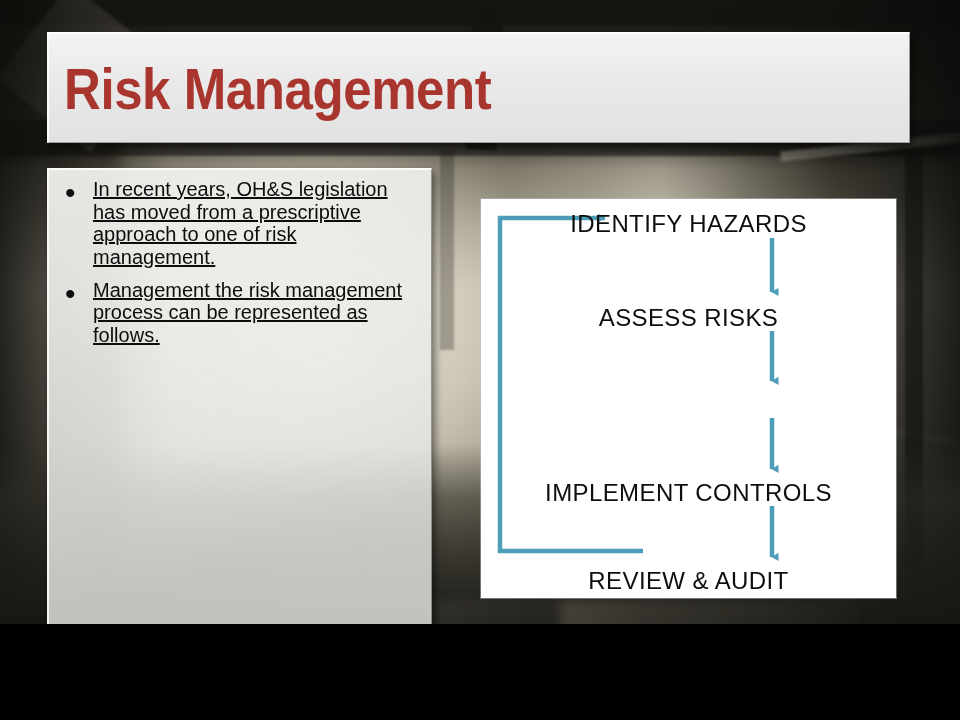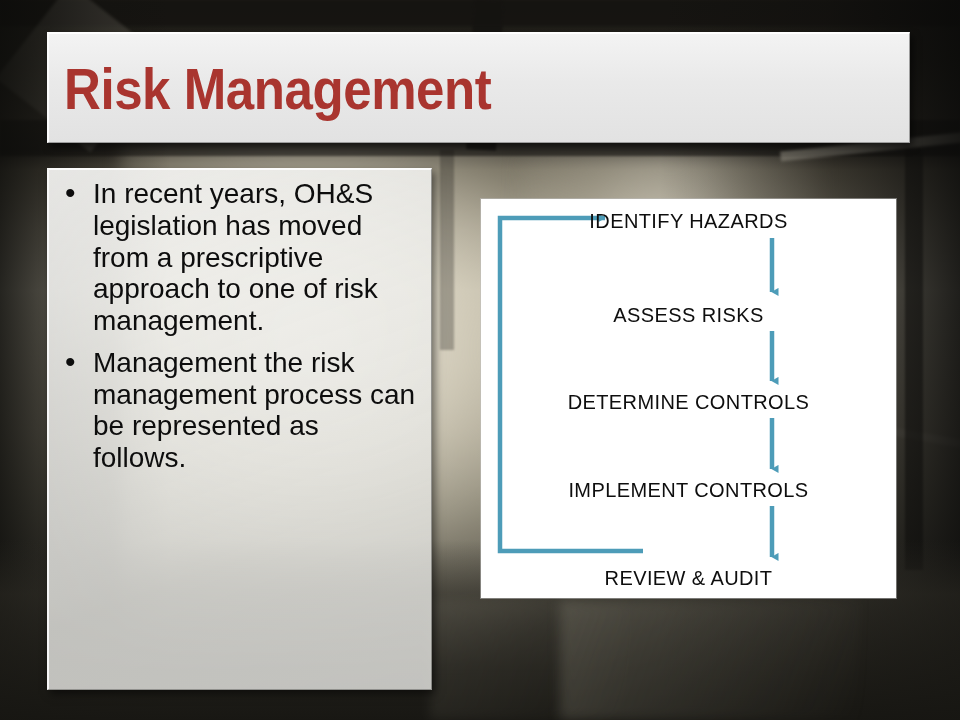--- a/index.html
+++ b/index.html
@@ -7,21 +7,21 @@
     padding: 0;
     background: #000;
   }
   body {
     font-family: "Liberation Sans", sans-serif;
   }
 
   #slide {
     position: relative;
     width: 960px;
-    height: 720px;
+    height: 624px;
     overflow: hidden;
     background: #0c4a6e;
   }
 
   
   .bg {
     position: absolute;
     inset: 0;
     overflow: hidden;
   }
@@ -145,24 +145,25 @@
   }
   .bullet-list {
     list-style: none;
     margin: 0;
     padding: 0;
   }
   .bullet-item {
     position: relative;
     padding-left: 34px;
     margin-bottom: 10px;
-    font-size: 28px;
+    font-size: 20px;
     line-height: 1.135;
     color: #0d0d0d;
     font-family: "Liberation Sans", sans-serif;
+    text-decoration: underline;
   }
   .bullet-item::before {
     content: "\2022";
     position: absolute;
     left: 6px;
     top: -2px;
     font-size: 30px;
     line-height: 1.135;
     color: #0d0d0d;
   }
@@ -180,21 +181,21 @@
   .flow-svg {
     position: absolute;
     left: 0; top: 0;
     width: 415px;
     height: 399px;
   }
   .flow-label {
     position: absolute;
     width: 100%;
     text-align: center;
-    font-size: 20px;
+    font-size: 24px;
     letter-spacing: 0.4px;
     color: #0e0e0e;
     font-family: "Liberation Sans", sans-serif;
     white-space: nowrap;
   }
   .flow-label-inner {
     display: inline-block;
   }
   
   .step-pos { left: 0; }
@@ -258,23 +259,20 @@
 
       <path d="M162,352 L19,352 L19,19 L124,19" fill="none" stroke="#4d9cb8" stroke-width="4.5" marker-end="url(#ah-right)"></path>
     </svg>
 
     <div class="flow-label step-pos" style="top:11px;">
       <span class="flow-label-inner">IDENTIFY HAZARDS</span>
     </div>
     <div class="flow-label step-pos" style="top:105px;text-decoration:underline;">
       <span class="flow-label-inner">ASSESS RISKS</span>
     </div>
-    <div class="flow-label step-pos" style="top:192px;">
-      <span class="flow-label-inner">DETERMINE CONTROLS</span>
-    </div>
     <div class="flow-label step-pos" style="top:368px;">
       <span class="flow-label-inner">REVIEW &amp; AUDIT</span>
     </div>
     <div class="flow-label step-pos" style="top:280px;">
       <span class="flow-label-inner">IMPLEMENT CONTROLS</span>
     </div>
 
   </div>
 
 </div>

